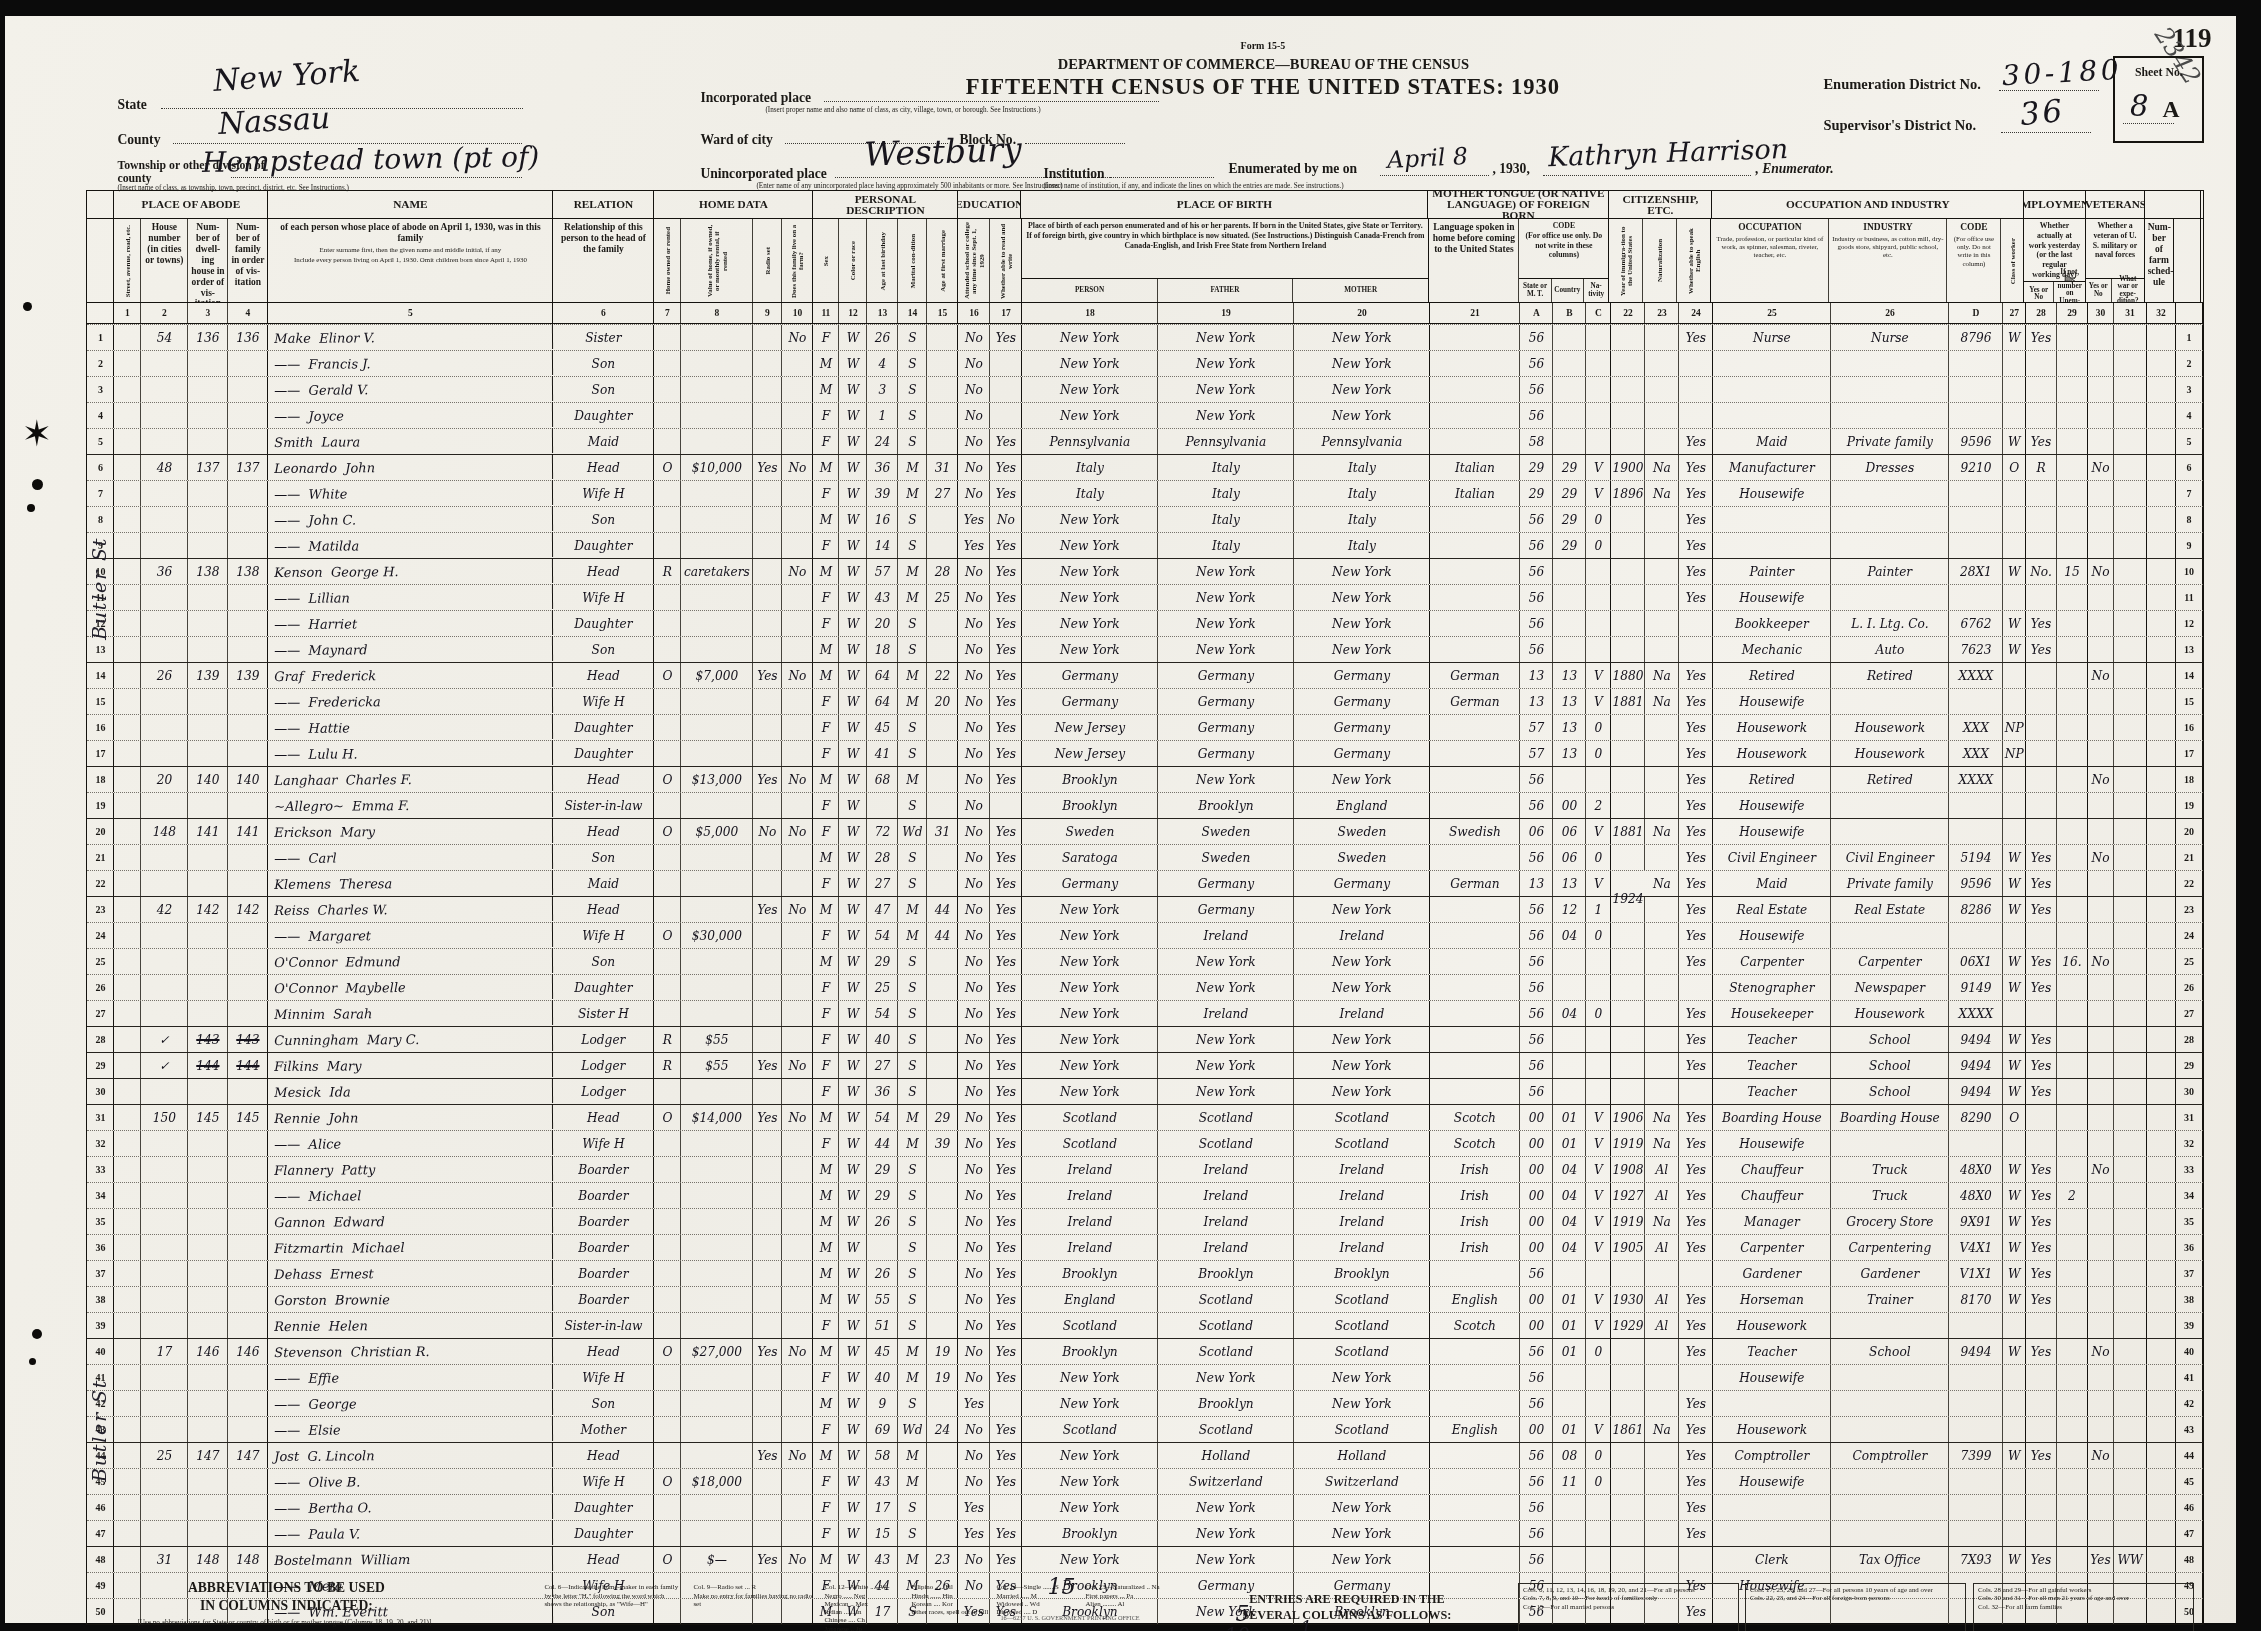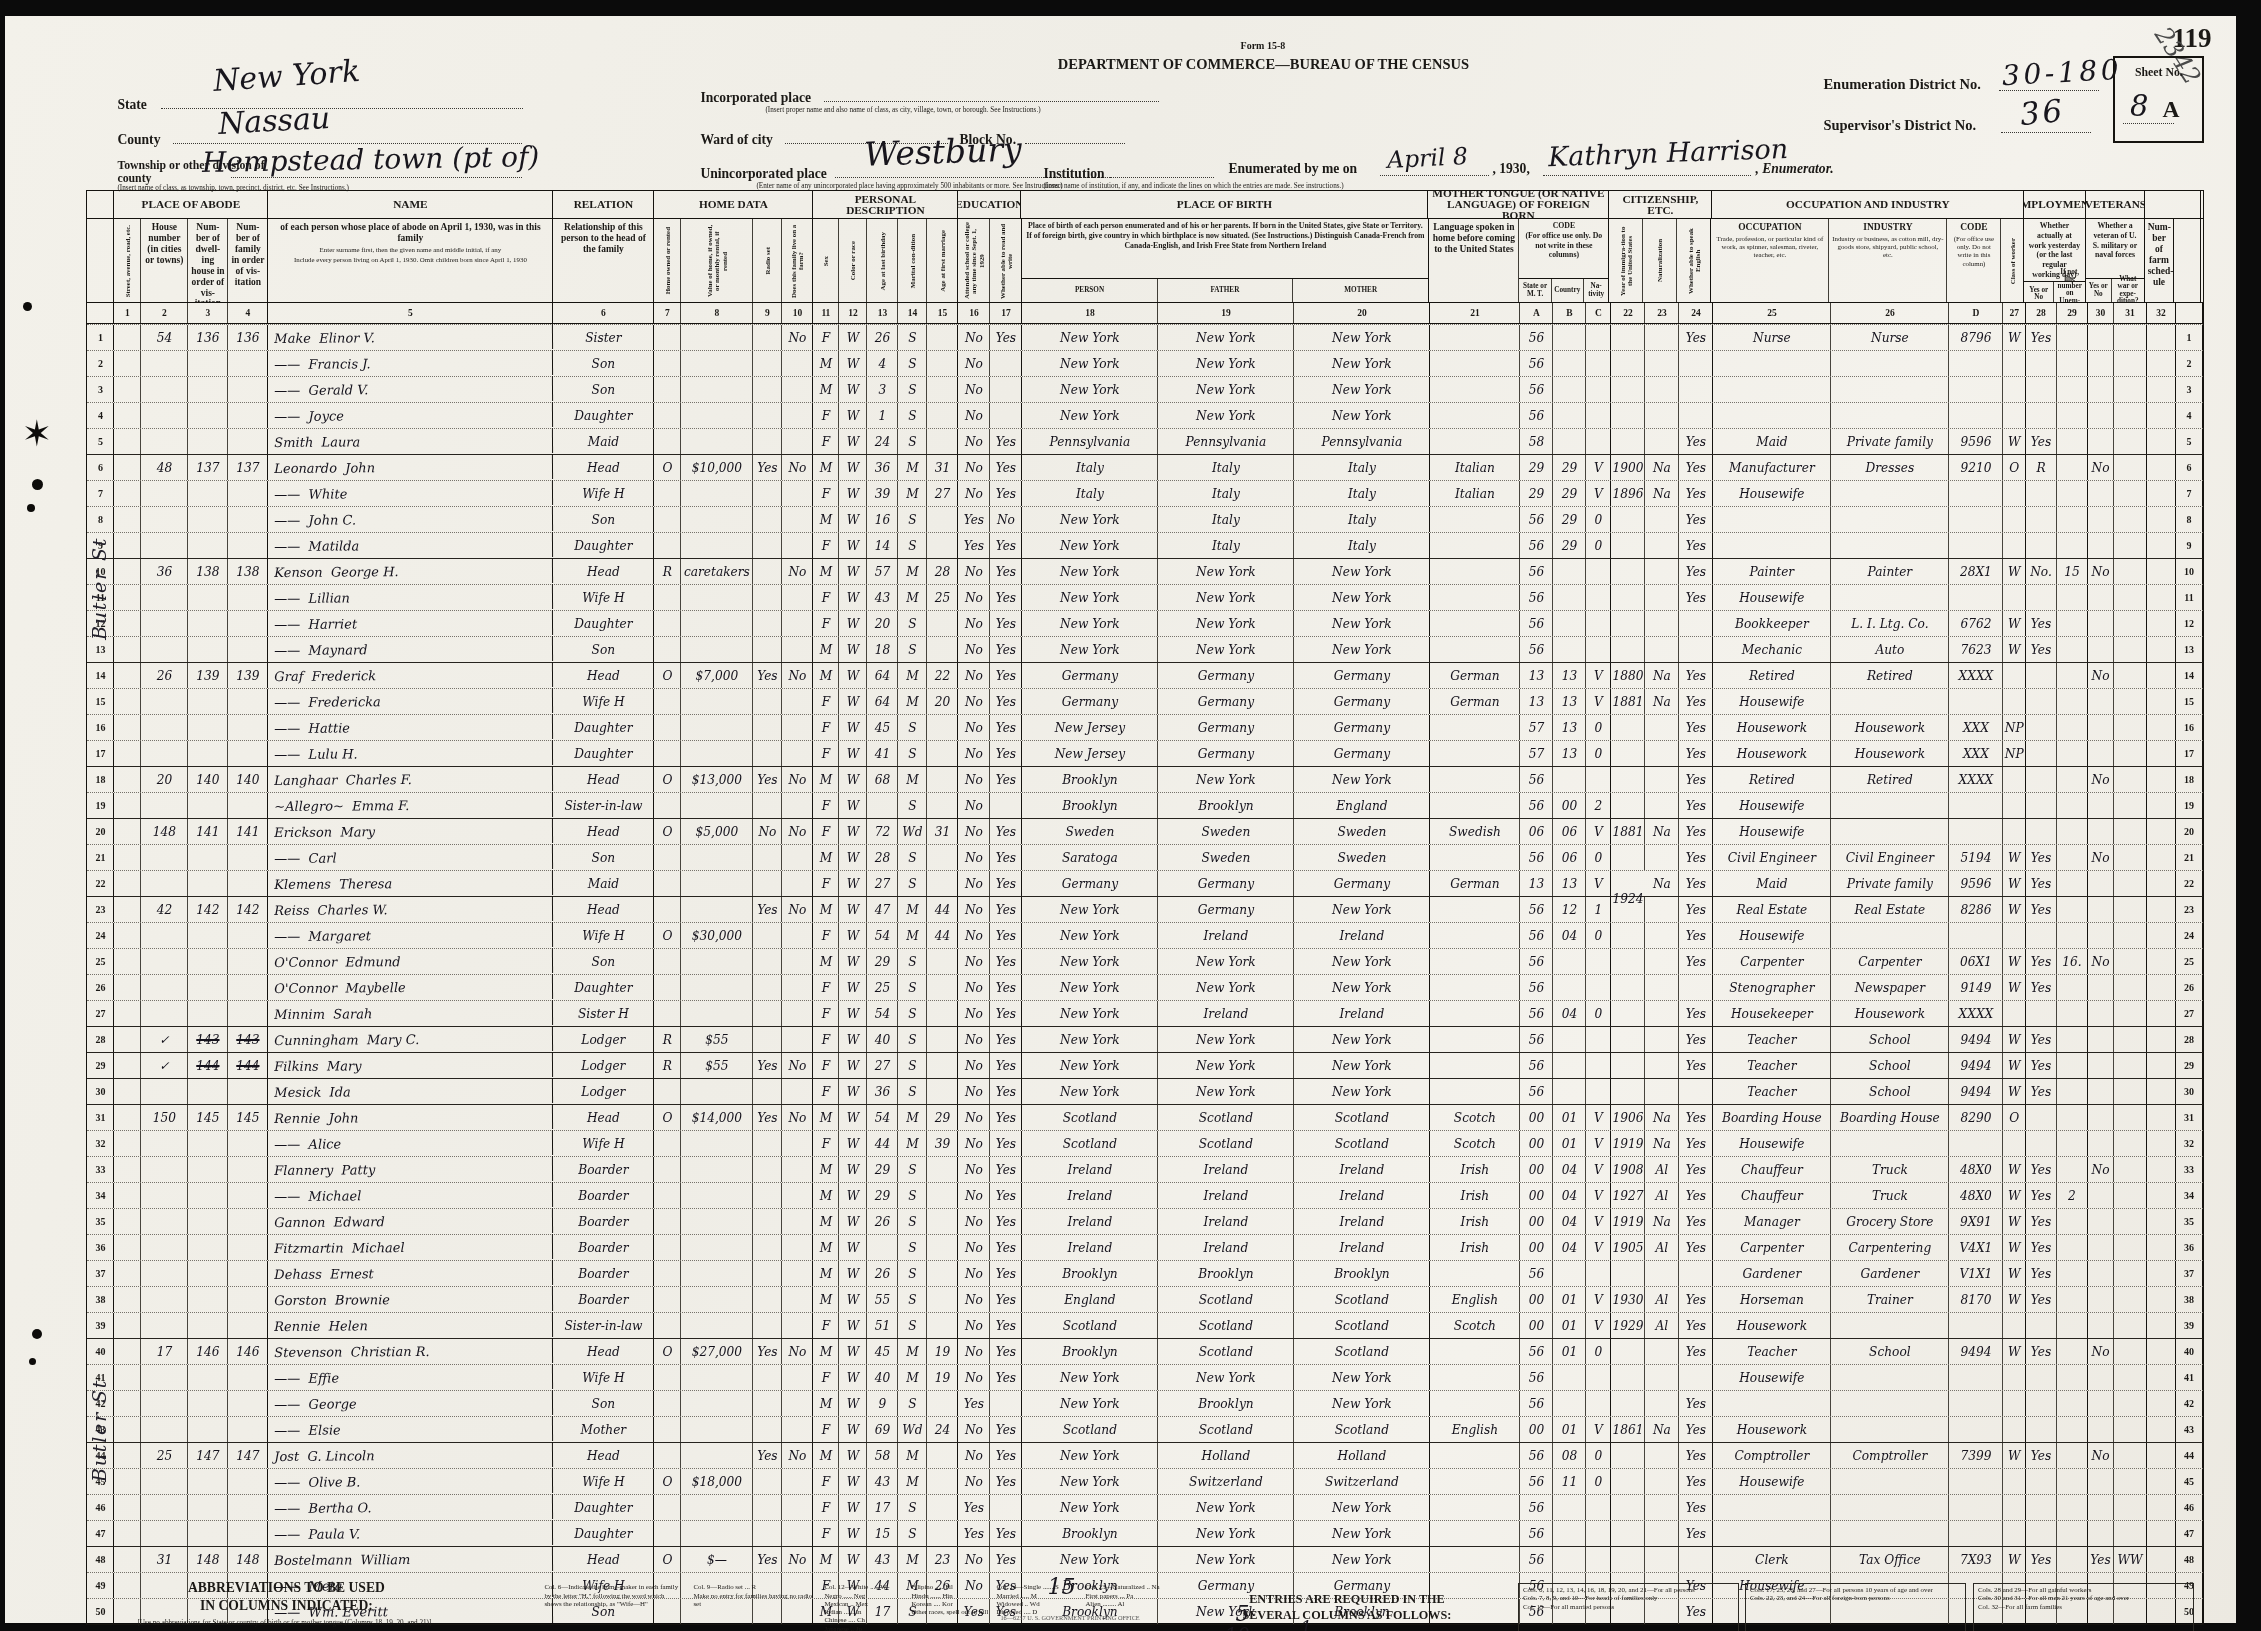--- a/index.html
+++ b/index.html
@@ -55,22 +55,23 @@
   .ftnote{font-size:6.9px;line-height:1.2;white-space:pre-line;}
 </style>
 </head>
 <body>
 
 <div class="page">
 
   <div class="abs pr b" style="left:2167px;top:7.2px;font-size:27px;">119</div>
   <div class="abs hwt pencil" style="left:2142px;top:25px;font-size:24.4px;transform:rotate(57deg);">2342</div>
 
-  <div class="abs pr b" style="left:1122px;top:23.5px;width:271px;text-align:center;font-size:10px;">Form 15-8</div>
+  <div class="abs pr b" style="left:1122px;top:23.5px;width:271px;text-align:center;font-size:10px;">Form 15-5</div>
   <div class="abs pr b" style="left:982px;top:40px;width:552px;text-align:center;font-size:14.5px;">DEPARTMENT OF COMMERCE—BUREAU OF THE CENSUS</div>
+  <div class="abs pr b" style="left:891px;top:58px;width:733px;text-align:center;font-size:22.6px;letter-spacing:0.9px;">FIFTEENTH CENSUS OF THE UNITED STATES:  1930</div>
 
   <div class="abs flabel" style="left:112px;top:81px;">State</div>
   <span class="abs blank" style="left:156px;top:92px;width:362px;"></span>
   <div class="abs hwt" style="left:208px;top:42px;font-size:30px;transform:rotate(-4deg);">New York</div>
 
   <div class="abs flabel" style="left:112px;top:116px;">County</div>
   <span class="abs blank" style="left:168px;top:127px;width:349px;"></span>
   <div class="abs hwt" style="left:213px;top:87px;font-size:30px;transform:rotate(-3deg);">Nassau</div>
 
   <div class="abs flabel" style="left:112px;top:143px;width:154px;white-space:normal;font-size:11.8px;line-height:1.1;">Township or other division of county</div>

